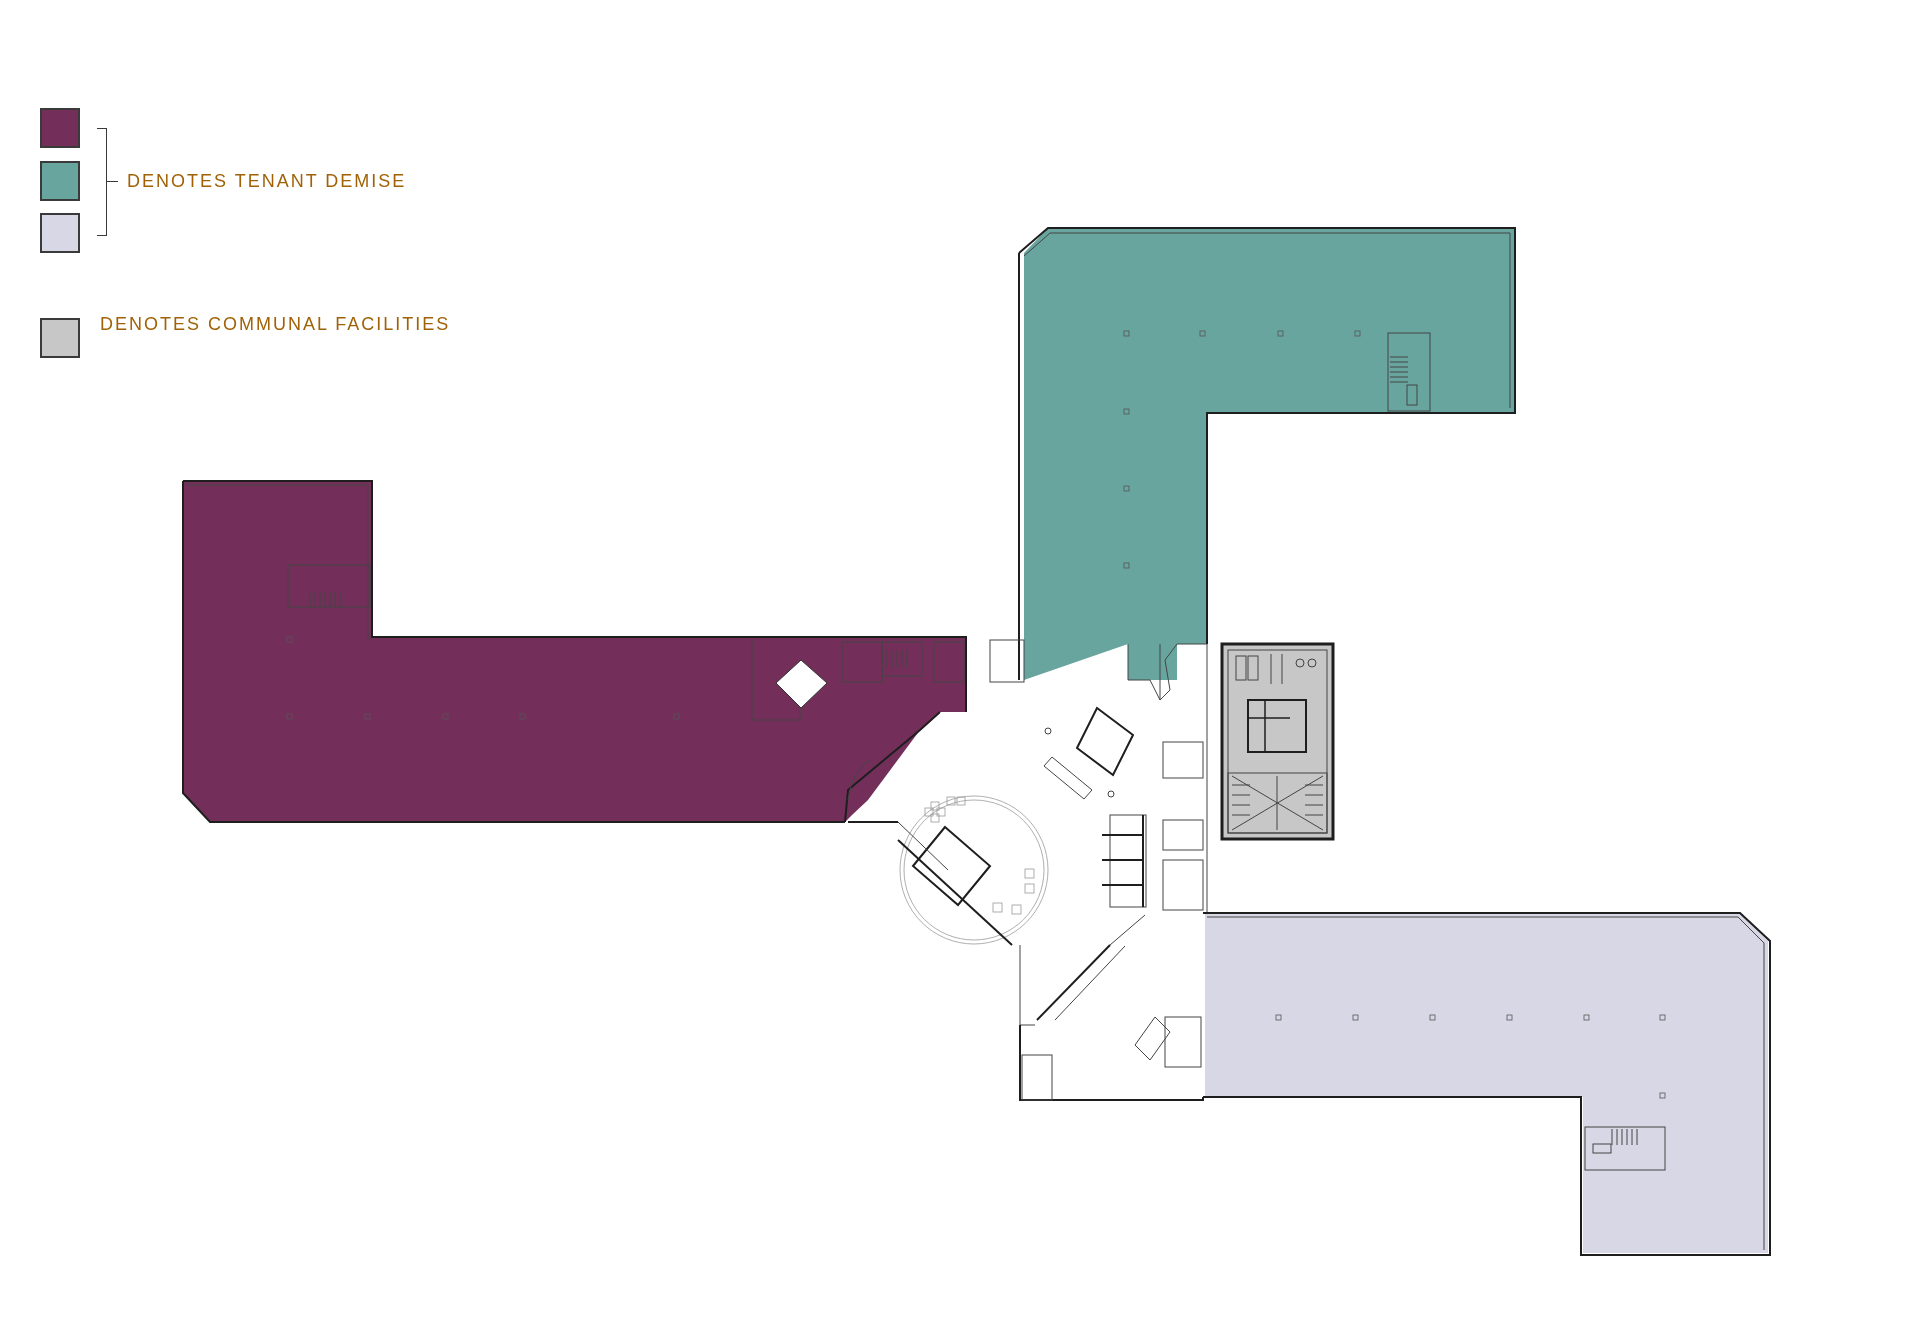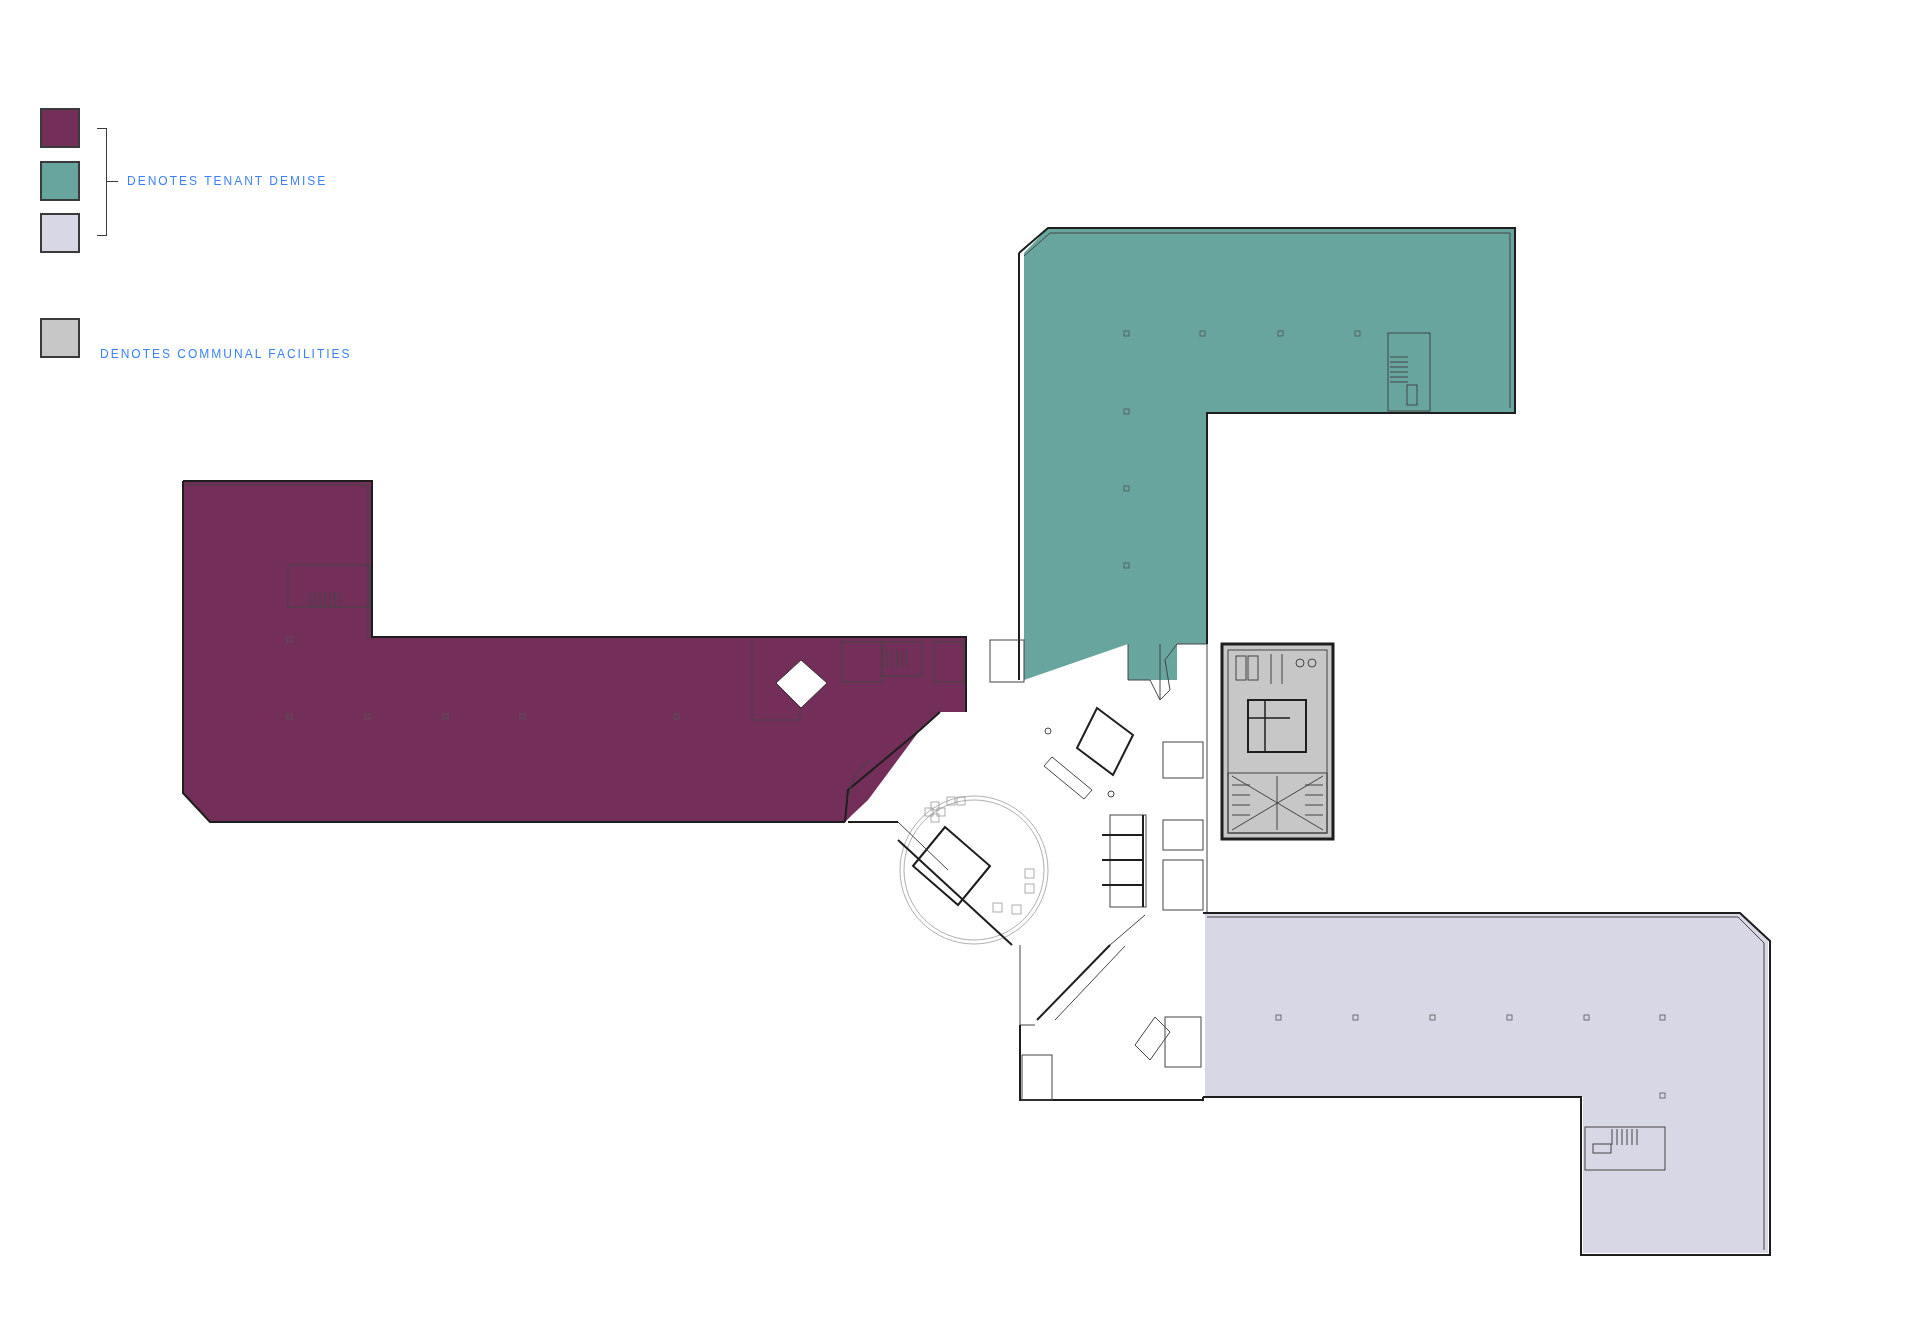--- a/index.html
+++ b/index.html
@@ -1,22 +1,22 @@
 <!DOCTYPE html>
 <html><head>
   <meta charset="utf-8">
   <style>
     html, body { margin: 0; padding: 0; background: #ffffff; }
     body { width: 1920px; height: 1330px; position: relative; overflow: hidden;
            font-family: "Liberation Sans", "DejaVu Sans", sans-serif; }
     .legend { position: absolute; left: 0; top: 0; width: 520px; height: 400px; }
     .swatch { position: absolute; left: 40px; width: 40px; height: 40px;
               border: 2px solid #3a3a3a; box-sizing: border-box; }
-    .legend-label { position: absolute; font-size: 12px; letter-spacing: 2px;
-                    color: #3b82f6; white-space: nowrap; line-height: 20px; }
+    .legend-label { position: absolute; font-size: 18px; letter-spacing: 2px;
+                    color: #a16207; white-space: nowrap; line-height: 20px; }
     .bracket { position: absolute; left: 97px; top: 128px; width: 10px; height: 108px;
                border: 1.5px solid #3a3a3a; border-left: none; box-sizing: border-box; }
     .bracket-tick { position: absolute; left: 107px; top: 181px; width: 11px; height: 0;
                     border-top: 1.5px solid #3a3a3a; }
     svg.plan { position: absolute; left: 0; top: 0; }
     .wall { fill: none; stroke: #1e1e1e; stroke-width: 2; }
     .wall-thin { fill: none; stroke: #444; stroke-width: 1; }
     .wall-faint { fill: none; stroke: #9a9a9a; stroke-width: 0.8; }
     .col { fill: none; stroke: #555; stroke-width: 0.8; }
   </style>
@@ -25,21 +25,21 @@
 
 <div class="legend">
   <div class="swatch" style="top: 108px; background: rgb(115, 47, 90);"></div>
   <div class="swatch" style="top: 161px; background: rgb(104, 165, 158);"></div>
   <div class="swatch" style="top: 213px; background: rgb(216, 215, 229);"></div>
   <div class="bracket"></div>
   <div class="bracket-tick"></div>
   <div class="legend-label" style="left:127px; top:171px">DENOTES TENANT DEMISE</div>
 
   <div class="swatch" style="top: 318px; background: rgb(199, 199, 199);"></div>
-  <div class="legend-label" style="left:100px; top:344px">DENOTES COMMUNAL FACILITIES</div>
+  <div class="legend-label" style="left:100px; top:314px">DENOTES COMMUNAL FACILITIES</div>
 </div>
 
 <svg class="plan" width="1920" height="1330" viewBox="0 0 1920 1330">
 
   <g>
     <polygon class="fill-0" points="183,481 372,481 372,637 966,637 966,712 940,712 920,730 868,800 852,815 845,822 210,822 183,793" fill="#732f5a"></polygon>
     <polyline class="wall" points="183,481 372,481 372,637 966,637 966,712"></polyline>
     <polyline class="wall" points="183,481 183,793 210,822 845,822"></polyline>
     <polyline class="wall-thin" points="187,485 368,485 368,641"></polyline>
 

